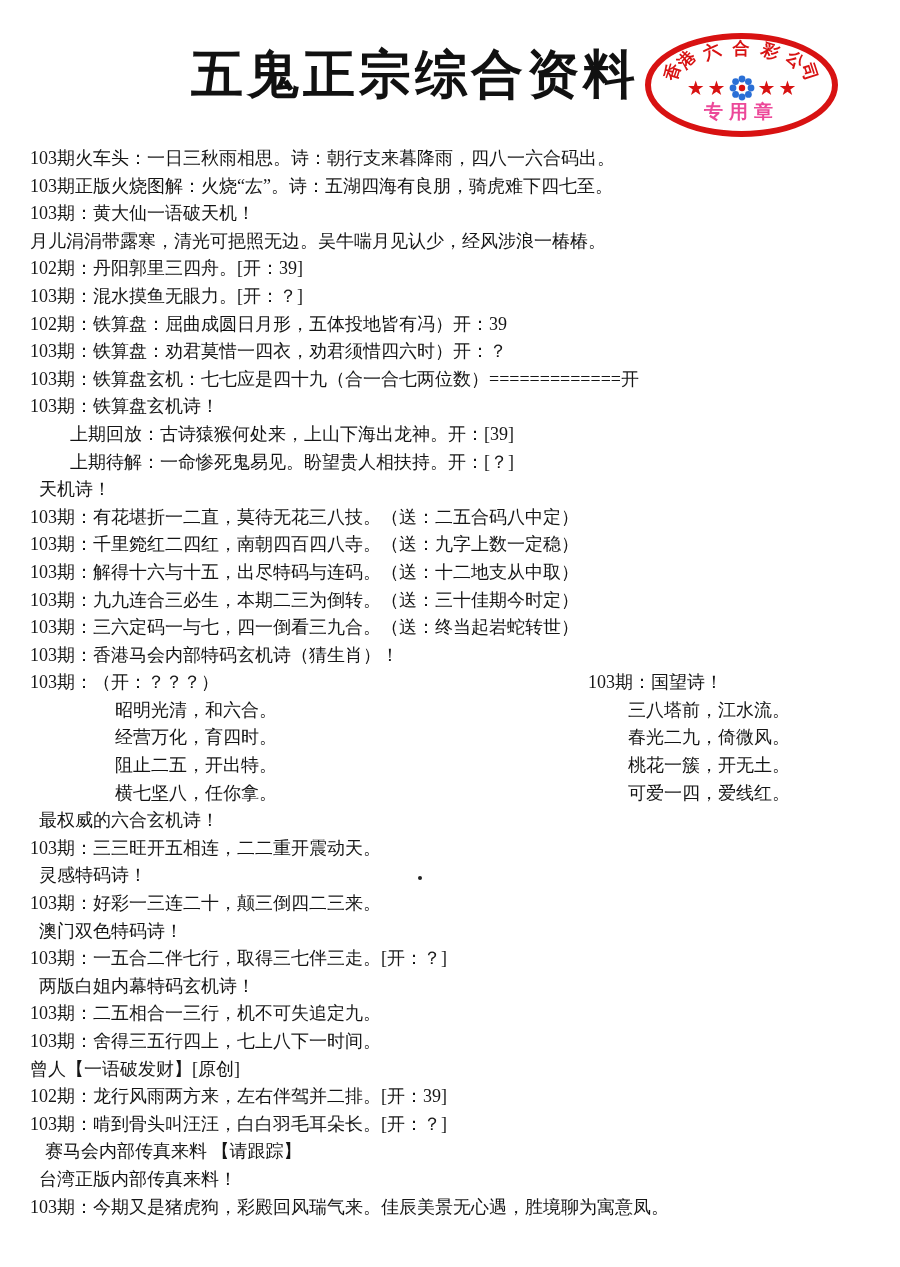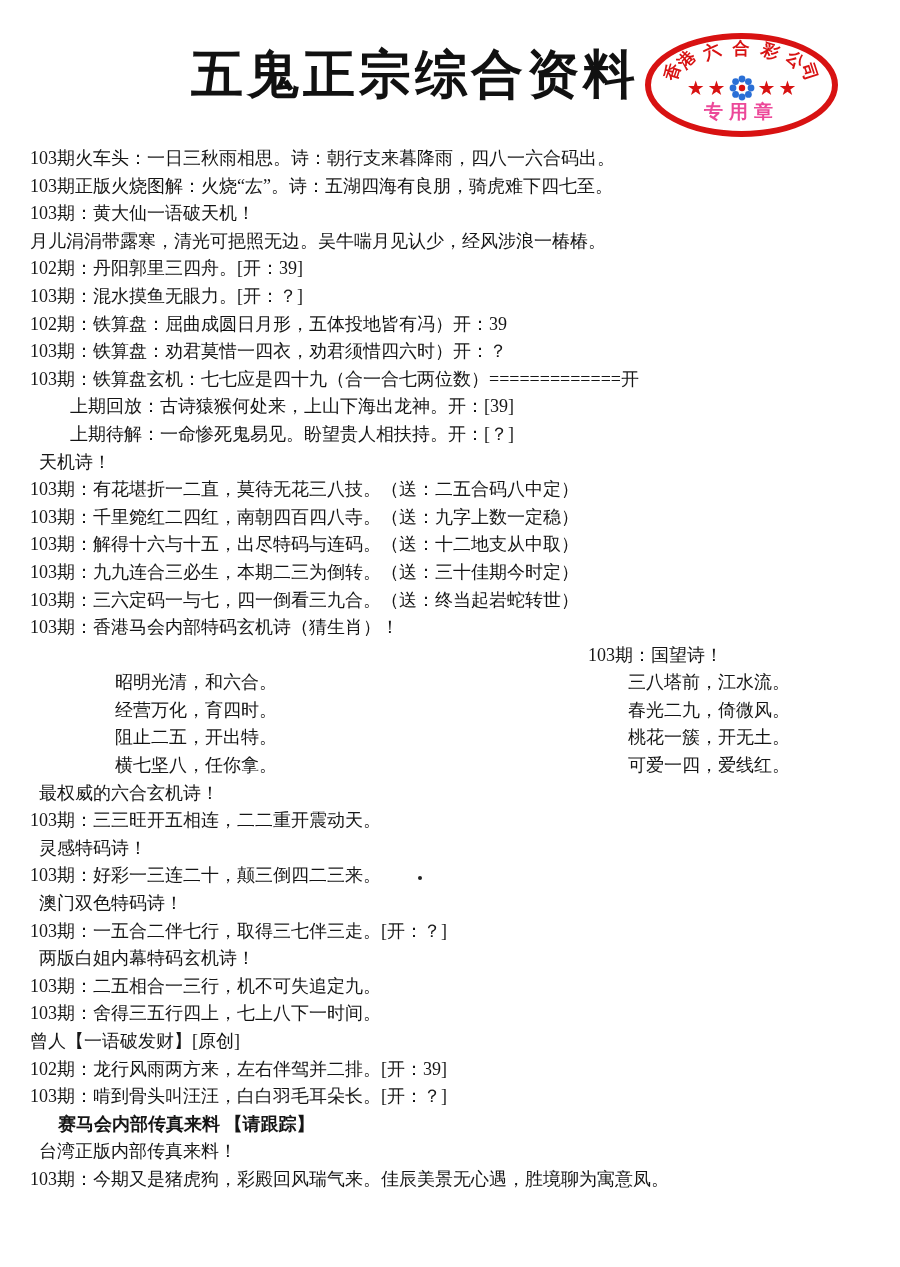--- a/index.html
+++ b/index.html
@@ -51,21 +51,21 @@
     font-family:"Liberation Sans","DejaVu Sans",sans-serif;
   }
   
   .lines{
     position:absolute;top:145px;left:0;width:900px;
     font-size:18px;line-height:27.6px;
     color:#151515;
   }
   .line{position:relative;height:27.6px;white-space:nowrap;}
   .i0{padding-left:30px;}
-  .i1{padding-left:58px;font-weight:bold;}
+  .i1{padding-left:45px;}
   .i2{padding-left:39px;}
   .i3{padding-left:75px;margin-left:40px;}
   .i4{padding-left:70px;}
   .right-col{position:absolute;left:588px;top:0;}
   .ink-dot{
     position:absolute;left:418px;top:876px;
     width:4px;height:4px;border-radius:50%;
     background:#222;
   }
 </style>
@@ -111,30 +111,31 @@
   <div class="lines">
       <div class="line i0"><span>103期火车头：一日三秋雨相思。诗：朝行支来暮降雨，四八一六合码出。</span></div>
       <div class="line i0"><span>103期正版火烧图解：火烧“厷”。诗：五湖四海有良朋，骑虎难下四七至。</span></div>
       <div class="line i0"><span>103期：黄大仙一语破天机！</span></div>
       <div class="line i0"><span>月儿涓涓带露寒，清光可挹照无边。吴牛喘月见认少，经风涉浪一椿椿。</span></div>
       <div class="line i0"><span>102期：丹阳郭里三四舟。[开：39]</span></div>
       <div class="line i0"><span>103期：混水摸鱼无眼力。[开：？]</span></div>
       <div class="line i0"><span>102期：铁算盘：屈曲成圆日月形，五体投地皆有冯）开：39</span></div>
       <div class="line i0"><span>103期：铁算盘：劝君莫惜一四衣，劝君须惜四六时）开：？</span></div>
       <div class="line i0"><span>103期：铁算盘玄机：七七应是四十九（合一合七两位数）=============开</span></div>
+      <div class="line i0"><span>103期：铁算盘玄机诗！</span></div>
       <div class="line i4"><span>上期回放：古诗猿猴何处来，上山下海出龙神。开：[39]</span></div>
       <div class="line i4"><span>上期待解：一命惨死鬼易见。盼望贵人相扶持。开：[？]</span></div>
       <div class="line i2"><span>天机诗！</span></div>
       <div class="line i0"><span>103期：有花堪折一二直，莫待无花三八技。（送：二五合码八中定）</span></div>
       <div class="line i0"><span>103期：千里箢红二四红，南朝四百四八寺。（送：九字上数一定稳）</span></div>
       <div class="line i0"><span>103期：解得十六与十五，出尽特码与连码。（送：十二地支从中取）</span></div>
       <div class="line i0"><span>103期：九九连合三必生，本期二三为倒转。（送：三十佳期今时定）</span></div>
       <div class="line i0"><span>103期：三六定码一与七，四一倒看三九合。（送：终当起岩蛇转世）</span></div>
       <div class="line i0"><span>103期：香港马会内部特码玄机诗（猜生肖）！</span></div>
-      <div class="line i0"><span class="right-col">103期：国望诗！</span></div>
+      <div class="line i0"><span>103期：（开：？？？）</span><span class="right-col">103期：国望诗！</span></div>
       <div class="line i3"><span>昭明光清，和六合。</span><span class="right-col">三八塔前，江水流。</span></div>
       <div class="line i3"><span>经营万化，育四时。</span><span class="right-col">春光二九，倚微风。</span></div>
       <div class="line i3"><span>阻止二五，开出特。</span><span class="right-col">桃花一簇，开无土。</span></div>
       <div class="line i3"><span>横七坚八，任你拿。</span><span class="right-col">可爱一四，爱线红。</span></div>
       <div class="line i2"><span>最权威的六合玄机诗！</span></div>
       <div class="line i0"><span>103期：三三旺开五相连，二二重开震动天。</span></div>
       <div class="line i2"><span>灵感特码诗！</span></div>
       <div class="line i0"><span>103期：好彩一三连二十，颠三倒四二三来。</span></div>
       <div class="line i2"><span>澳门双色特码诗！</span></div>
       <div class="line i0"><span>103期：一五合二伴七行，取得三七伴三走。[开：？]</span></div>

